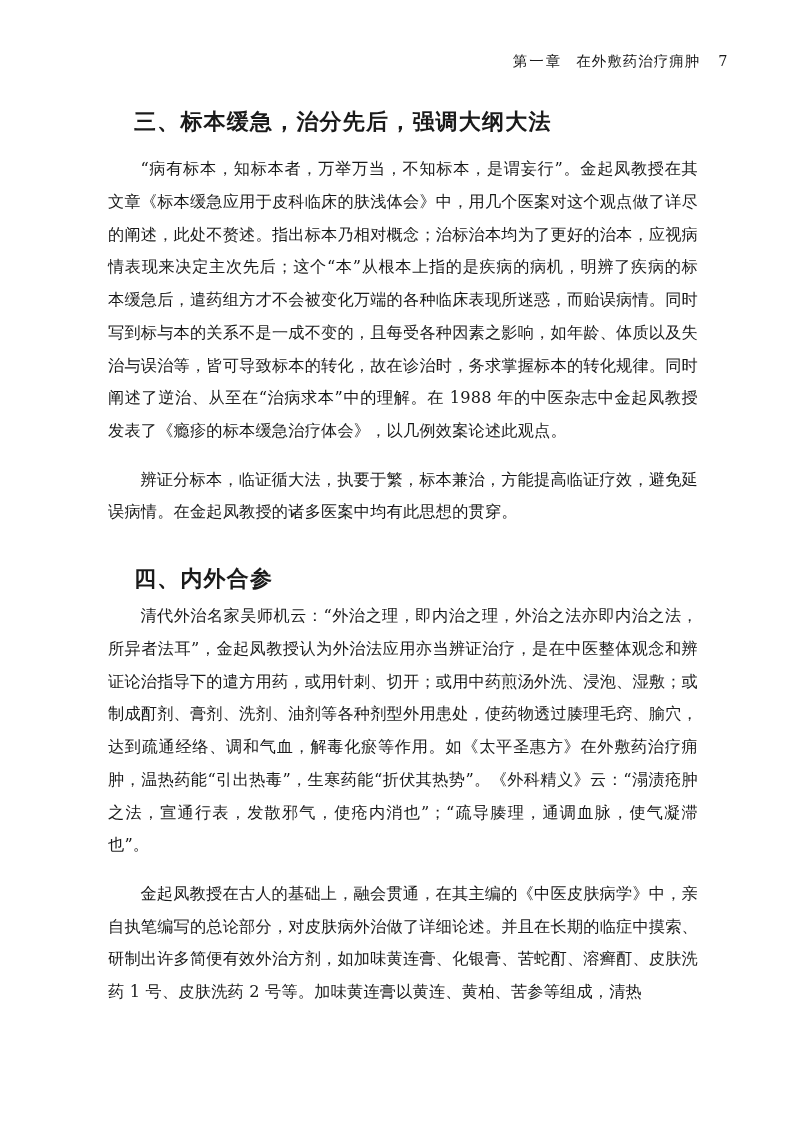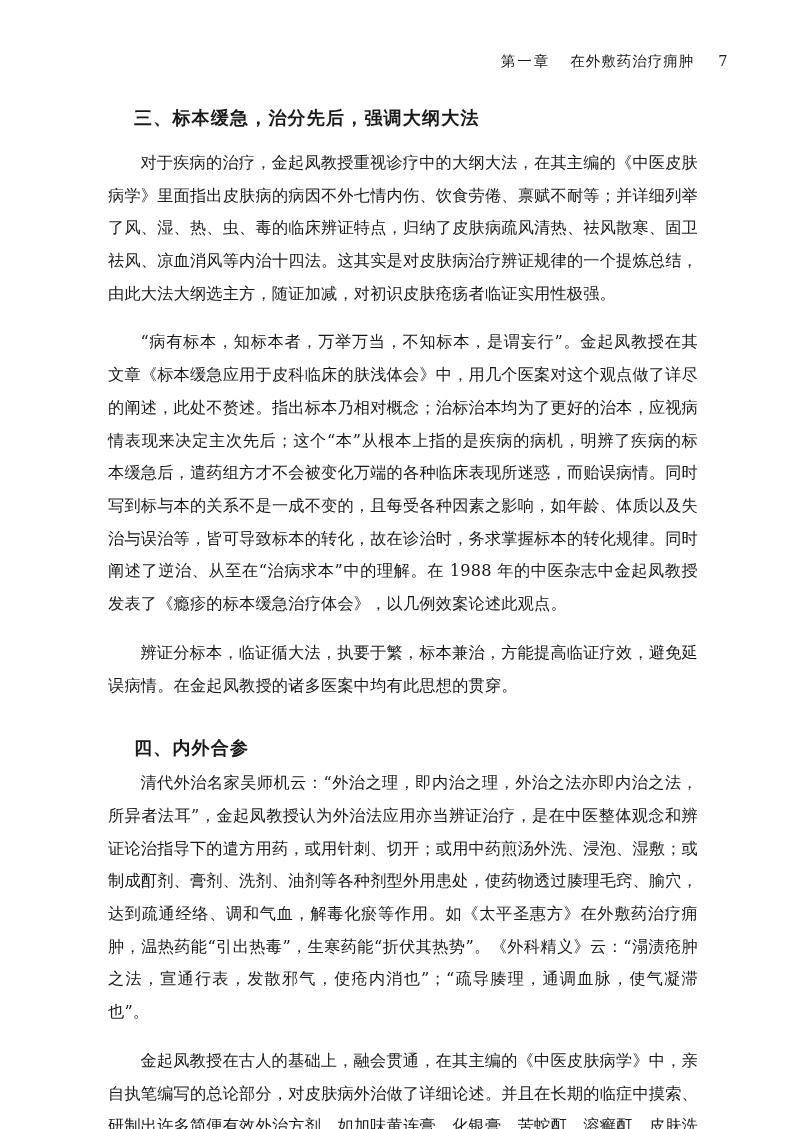--- a/index.html
+++ b/index.html
@@ -23,42 +23,42 @@
   }
   .header {
     position: absolute;
     top: 52px;
     right: 72px;
     font-size: 14.5px;
     letter-spacing: 0.5px;
     color: #1a1a1a;
     display: flex;
     align-items: baseline;
-    gap: 20px;
+    gap: 14px;
     white-space: nowrap;
   }
   .header .chapter-label {
     letter-spacing: 2px;
   }
   .header .chapter-title {
     letter-spacing: 1px;
   }
   .header .page-number {
     font-family: "DejaVu Serif", "Liberation Serif", serif;
     font-size: 14.5px;
     margin-left: 4px;
   }
   .content {
     position: absolute;
     top: 104px;
     left: 108px;
     width: 590px;
   }
   h2.section-heading {
-    font-size: 18px;
+    font-size: 22px;
     font-weight: bold;
     margin: 0 0 14px 0;
     padding-left: 26px;
     letter-spacing: 1.2px;
     line-height: 1.6;
   }
   h2.section-heading.second {
     margin-top: 32px;
     margin-bottom: 4px;
   }
@@ -82,21 +82,20 @@
 
   <div class="header">
     <span class="chapter-label">第一章</span>
     <span class="chapter-title">在外敷药治疗痈肿</span>
     <span class="page-number">7</span>
   </div>
 
   <div class="content">
 
     <h2 class="section-heading">三、标本缓急，治分先后，强调大纲大法</h2>
-    <p class="body-para">对于疾病的治疗，金起凤教授重视诊疗中的大纲大法，在其主编的《中医皮肤病学》里面指出皮肤病的病因不外七情内伤、饮食劳倦、禀赋不耐等；并详细列举了风、湿、热、虫、毒的临床辨证特点，归纳了皮肤病疏风清热、祛风散寒、固卫祛风、凉血消风等内治十四法。这其实是对皮肤病治疗辨证规律的一个提炼总结，由此大法大纲选主方，随证加减，对初识皮肤疮疡者临证实用性极强。</p>
     <p class="body-para">“病有标本，知标本者，万举万当，不知标本，是谓妄行”。金起凤教授在其文章《标本缓急应用于皮科临床的肤浅体会》中，用几个医案对这个观点做了详尽的阐述，此处不赘述。指出标本乃相对概念；治标治本均为了更好的治本，应视病情表现来决定主次先后；这个“本”从根本上指的是疾病的病机，明辨了疾病的标本缓急后，遣药组方才不会被变化万端的各种临床表现所迷惑，而贻误病情。同时写到标与本的关系不是一成不变的，且每受各种因素之影响，如年龄、体质以及失治与误治等，皆可导致标本的转化，故在诊治时，务求掌握标本的转化规律。同时阐述了逆治、从至在“治病求本”中的理解。在 1988 年的中医杂志中金起凤教授发表了《瘾疹的标本缓急治疗体会》，以几例效案论述此观点。</p>
     <p class="body-para">辨证分标本，临证循大法，执要于繁，标本兼治，方能提高临证疗效，避免延误病情。在金起凤教授的诸多医案中均有此思想的贯穿。</p>
 
     <h2 class="section-heading second">四、内外合参</h2>
     <p class="body-para">清代外治名家吴师机云：“外治之理，即内治之理，外治之法亦即内治之法，所异者法耳”，金起凤教授认为外治法应用亦当辨证治疗，是在中医整体观念和辨证论治指导下的遣方用药，或用针刺、切开；或用中药煎汤外洗、浸泡、湿敷；或制成酊剂、膏剂、洗剂、油剂等各种剂型外用患处，使药物透过腠理毛窍、腧穴，达到疏通经络、调和气血，解毒化瘀等作用。如《太平圣惠方》在外敷药治疗痈肿，温热药能“引出热毒”，生寒药能“折伏其热势”。《外科精义》云：“溻渍疮肿之法，宣通行表，发散邪气，使疮内消也”；“疏导腠理，通调血脉，使气凝滞也”。</p>
     <p class="body-para">金起凤教授在古人的基础上，融会贯通，在其主编的《中医皮肤病学》中，亲自执笔编写的总论部分，对皮肤病外治做了详细论述。并且在长期的临症中摸索、研制出许多简便有效外治方剂，如加味黄连膏、化银膏、苦蛇酊、溶癣酊、皮肤洗药 1 号、皮肤洗药 2 号等。加味黄连膏以黄连、黄柏、苦参等组成，清热</p>
 
   </div>
 
 </div>

